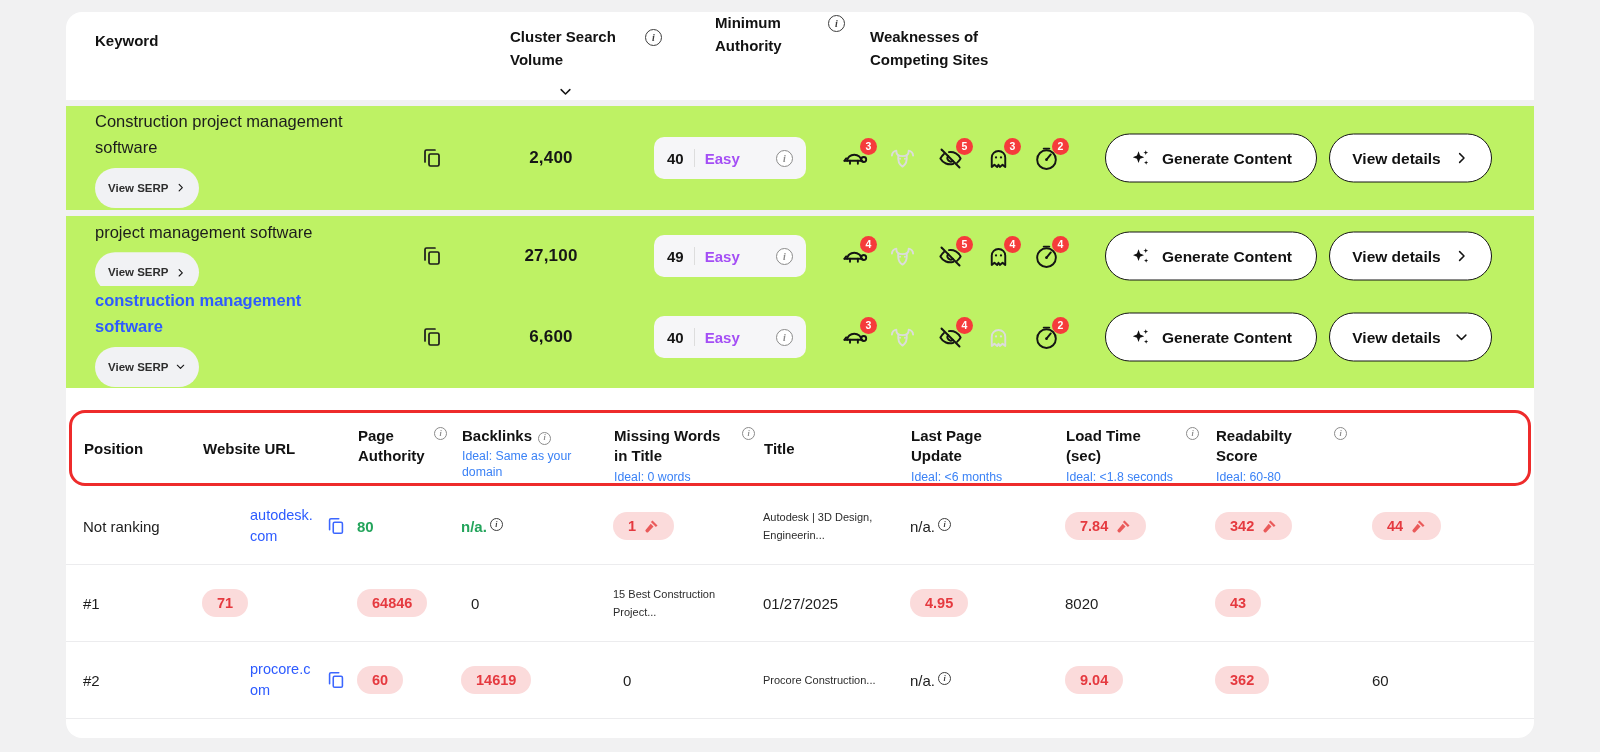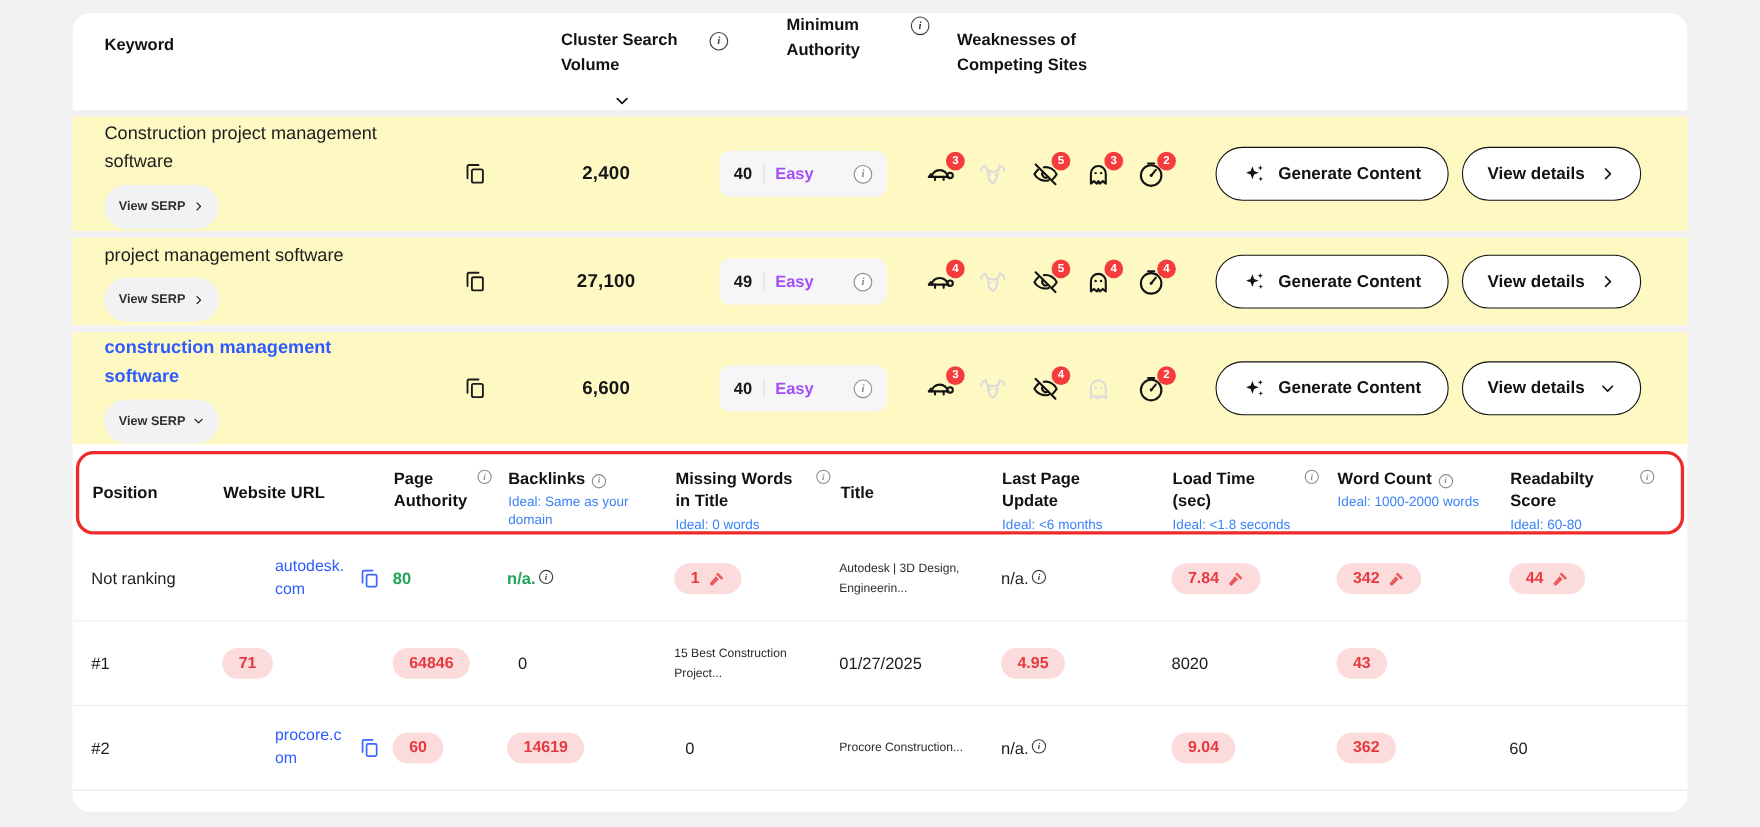--- a/index.html
+++ b/index.html
@@ -22,21 +22,21 @@
     border-radius:50%; align-items:center; justify-content:center;
     font-size:10px; font-weight:700; font-family:"Liberation Serif",serif;
     font-style:italic; color:#3c3c3c; background:#fff; flex:none; }
   .info.sm { width:13px; height:13px; border-width:1.3px; font-size:8px; }
   .info.gray { border-color:#8b8b8b; color:#8b8b8b; }
 
   .sep { position:absolute; left:0; right:0; height:6px; background:#f1f1f2; }
   .hairline { position:absolute; left:0; right:0; height:1px; background:#ececee; }
 
   
-  .krow { position:absolute; left:0; right:0; background:#fef9c3; }
+  .krow { position:absolute; left:0; right:0; background:#bef264; }
   .kw { position:absolute; left:29px; top:50%; transform:translateY(-50%); width:255px; }
   .kw-text { font-size:16.5px; line-height:1.6; font-weight:500; color:#1c1c1c; }
   .kw-text.blue { color:#2e5bff; font-weight:600; }
   .serp { display:inline-flex; align-items:center; gap:6px; background:#f1f2f4;
     border-radius:999px; padding:14px 13px; font-size:11.5px; font-weight:700;
     color:#2e2e2e; margin-top:7px; cursor:pointer; }
   .kcopy { position:absolute; left:354px; top:50%; transform:translateY(-50%); cursor:pointer; }
   .vol { position:absolute; left:410px; width:150px; text-align:center; top:50%;
     transform:translateY(-50%); font-size:17px; font-weight:700; letter-spacing:.2px; }
   .diff { position:absolute; left:588px; top:50%; transform:translateY(-50%);
@@ -305,21 +305,21 @@
       <span class="chev">
           <svg viewBox="0 0 24 24">
             <polyline points="9 5 16 12 9 19"></polyline>
           </svg>
         </span>
     </div>
   </div>
 
   <div class="sep" style="top:284px"></div>
 
-  <div class="krow" style="top:290px;height:102px">
+  <div class="krow" style="top:274px;height:102px">
     <div class="kw">
       <div class="kw-text blue">construction management software</div>
       <div class="serp">
         <span>View SERP</span>
         <span class="chev sm">
             <svg viewBox="0 0 24 24">
               <polyline points="5 9 12 16 19 9"></polyline>
             </svg>
           </span>
       </div>
@@ -426,24 +426,20 @@
       <div class="dh-label">Title</div>
     </div>
     <div class="dh-cell">
       <div class="dh-label w100">Last Page Update</div>
       <div class="dh-ideal">Ideal: &lt;6 months</div>
     </div>
     <div class="dh-cell">
       <div class="dh-label w100">Load Time (sec)</div>
       <span class="info sm gray abs-info" style="left:120px">i</span>
       <div class="dh-ideal">Ideal: &lt;1.8 seconds</div>
-    </div>
-    <div class="dh-cell">
-      <div class="dh-label"><span>Word Count</span><span class="info sm gray inline-info">i</span></div>
-      <div class="dh-ideal" style="max-width:140px">Ideal: 1000-2000 words</div>
     </div>
     <div class="dh-cell">
       <div class="dh-label w110">Readabilty Score</div>
       <span class="info sm gray abs-info" style="left:118px">i</span>
       <div class="dh-ideal">Ideal: 60-80</div>
     </div>
   </div>
 
   <div class="drow grid10" style="top:476px">
     <div class="d-cell">Not ranking</div>

